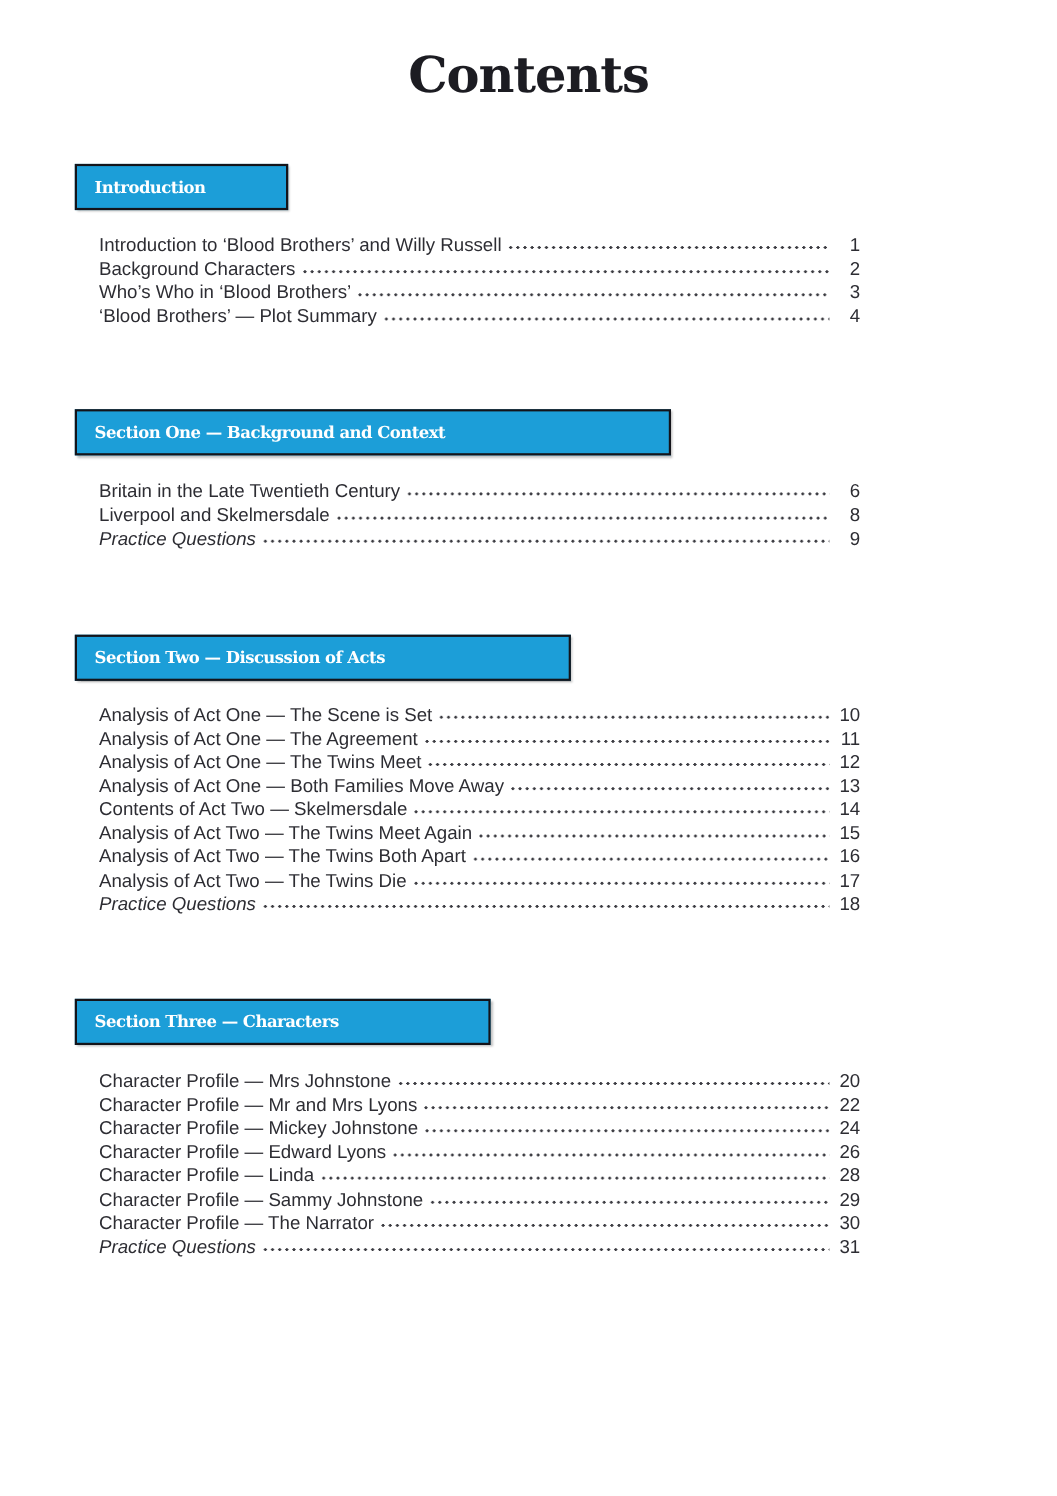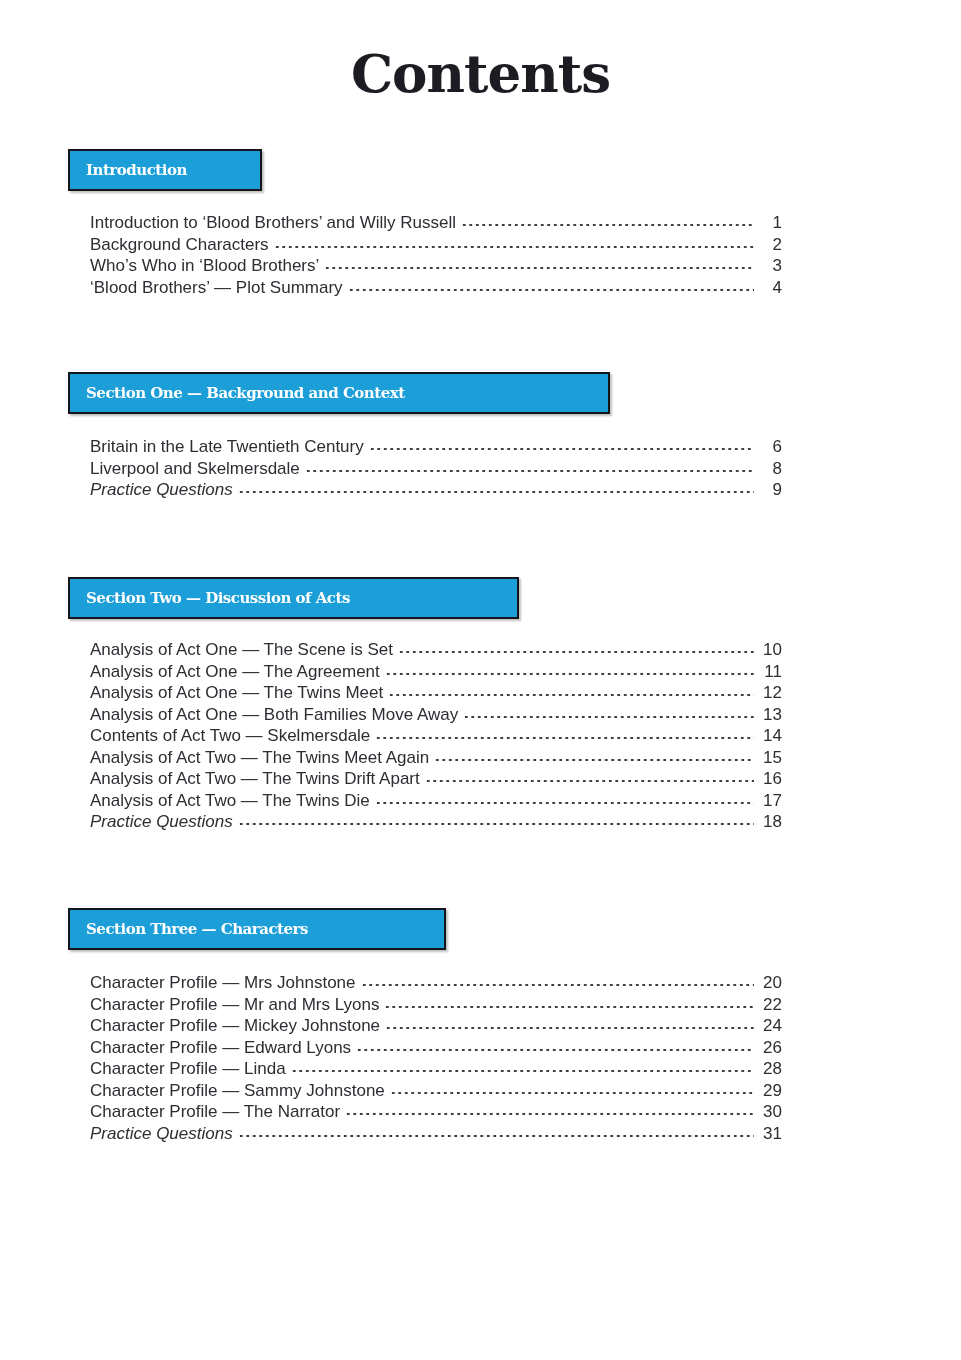--- a/index.html
+++ b/index.html
@@ -10,21 +10,21 @@
     font-family:"Liberation Sans", sans-serif;
     overflow:hidden;
   }
   .page-title {
     position:absolute;
     top:42px; left:0; width:961px;
     margin:0;
     text-align:center;
     font-family:"DejaVu Serif", serif;
     font-weight:bold;
-    font-size:53px;
+    font-size:45px;
     letter-spacing:-1px;
     color:#1c1c22;
   }
   .section-box {
     position:absolute;
     left:68px;
     height:42px;
     box-sizing:border-box;
     background:var(--accent, #1c9ed8);
     border:2px solid #14141a;
@@ -148,21 +148,21 @@
       <span class="label">Contents of Act Two — Skelmersdale</span>
       <span class="dots"></span>
       <span class="pagenum">14</span>
     </div>
     <div class="entry">
       <span class="label">Analysis of Act Two — The Twins Meet Again</span>
       <span class="dots"></span>
       <span class="pagenum">15</span>
     </div>
     <div class="entry">
-      <span class="label">Analysis of Act Two — The Twins Drift Apart</span>
+      <span class="label">Analysis of Act Two — The Twins Both Apart</span>
       <span class="dots"></span>
       <span class="pagenum">16</span>
     </div>
     <div class="entry">
       <span class="label">Analysis of Act Two — The Twins Die</span>
       <span class="dots"></span>
       <span class="pagenum">17</span>
     </div>
     <div class="entry italic">
       <span class="label">Practice Questions</span>

